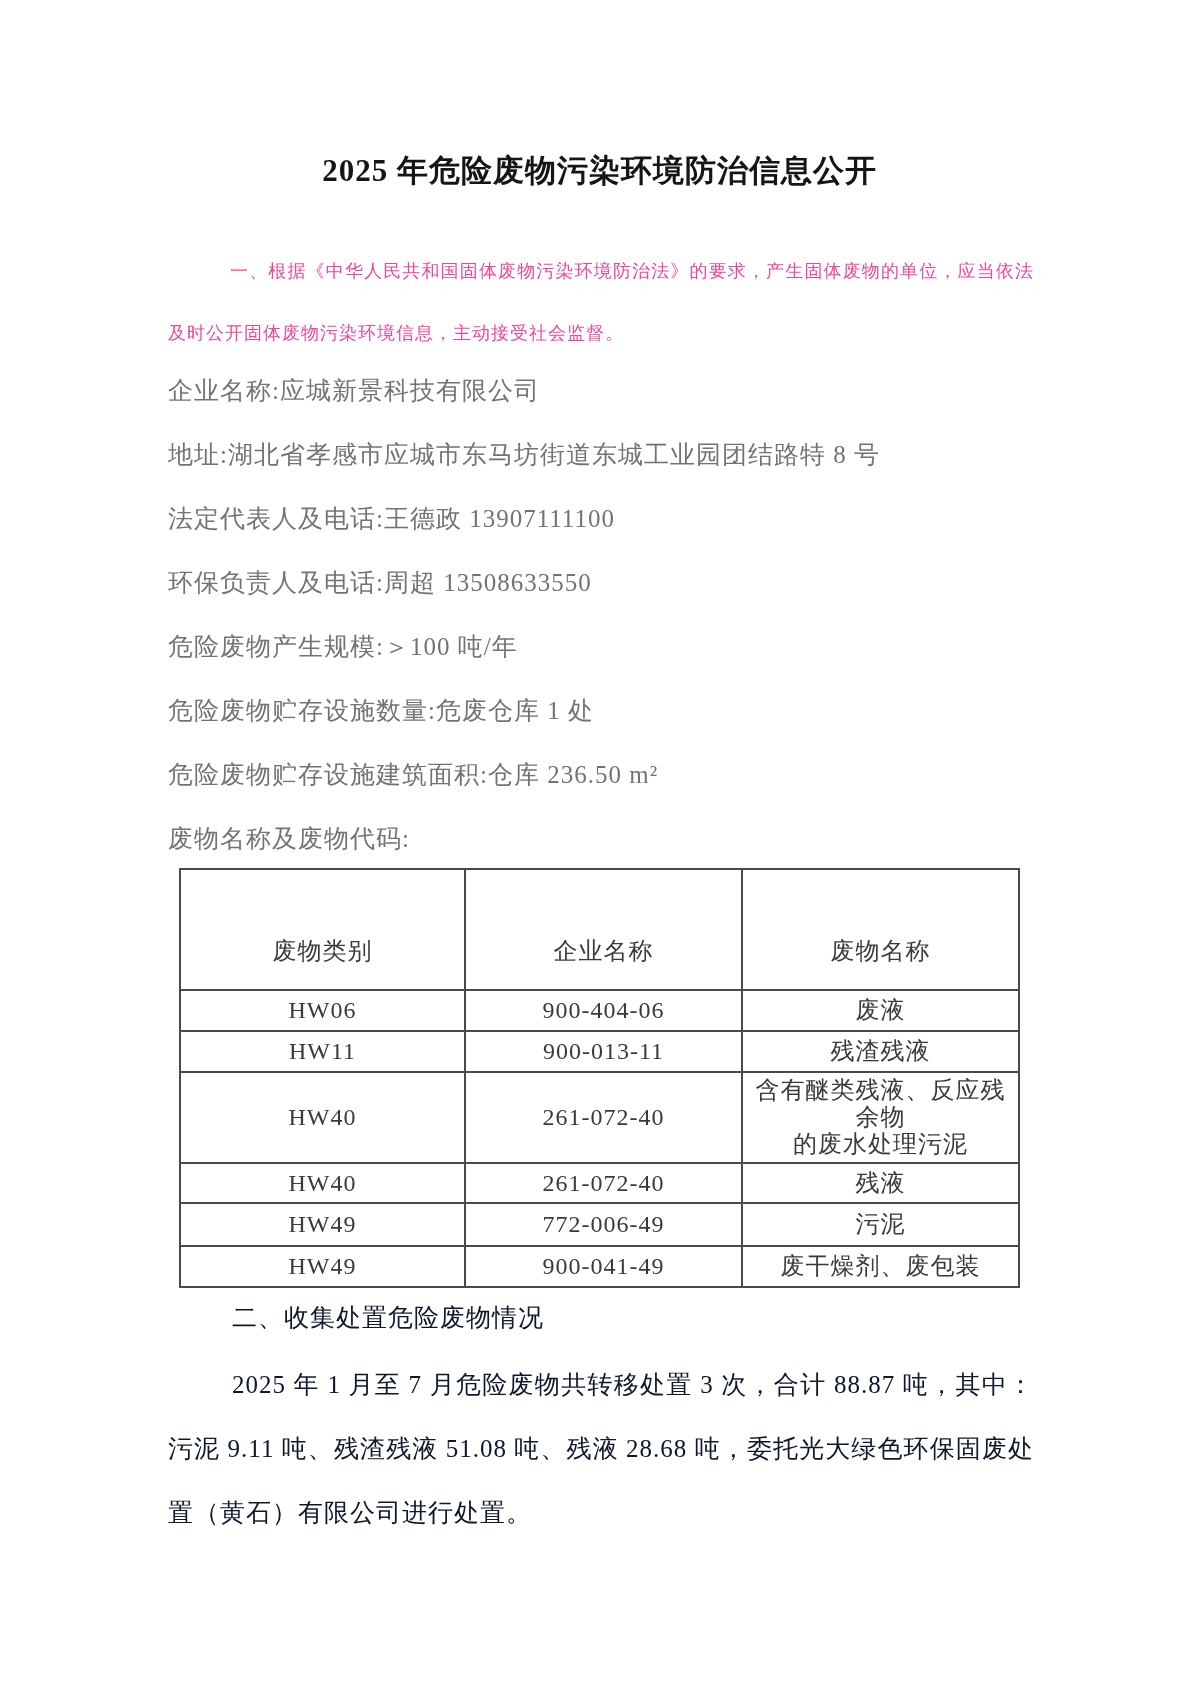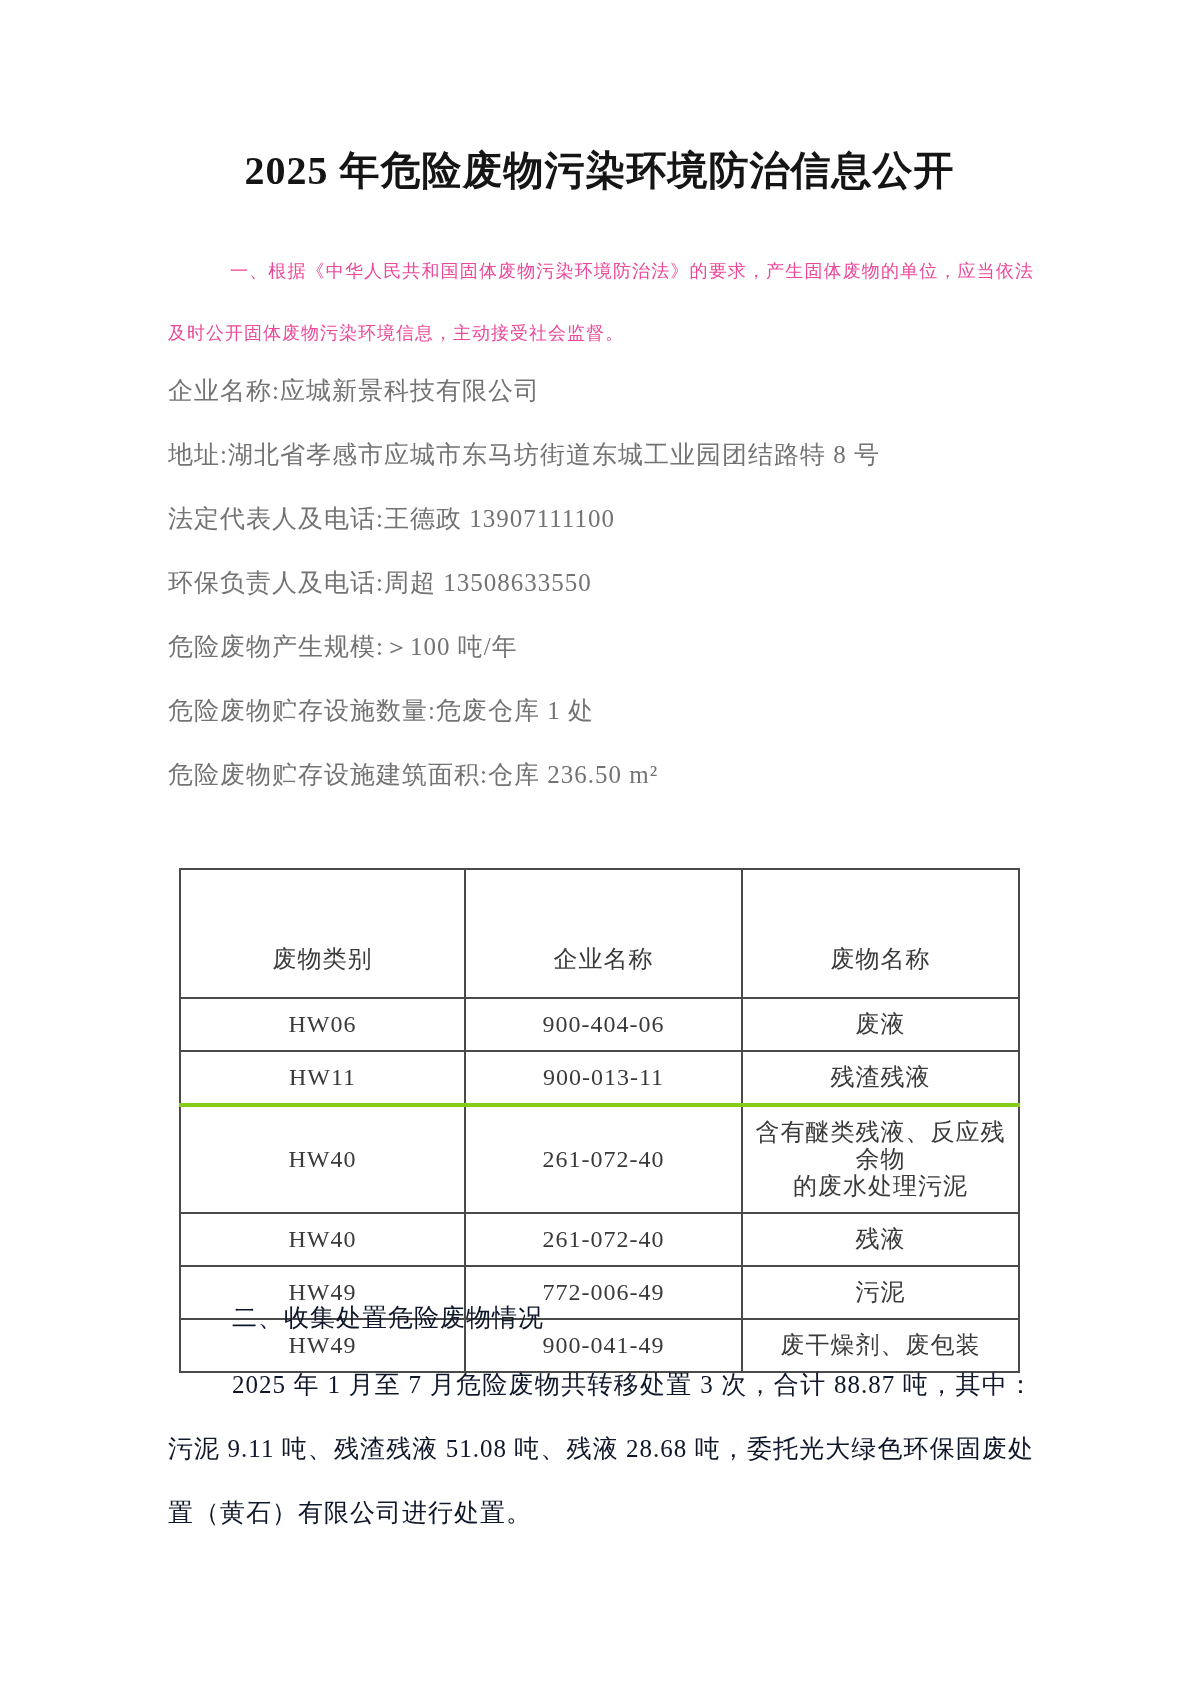--- a/index.html
+++ b/index.html
@@ -11,21 +11,21 @@
     font-family:"Liberation Serif","DejaVu Serif",serif;
     color:#262626;
     overflow:hidden;
   }
   .doc-title{
     position:absolute;
     top:150px;
     left:0;
     width:1199px;
     text-align:center;
-    font-size:40px;
+    font-size:31px;
     font-weight:700;
     letter-spacing:1px;
     color:#151515;
     line-height:42px;
   }
   .intro-para{
     position:absolute;
     left:168px;
     top:240px;
     width:866px;
@@ -59,36 +59,36 @@
     font-size:24px;
     color:#3a3a3a;
   }
   table.waste-table col.c1{width:285px;}
   table.waste-table col.c2{width:277px;}
   table.waste-table col.c3{width:277px;}
   table.waste-table th,
   table.waste-table td{
     border:2px solid #4a4a4a;
     text-align:center;
-    padding:12px 4px;
+    padding:4px 4px;
     letter-spacing:1px;
     font-weight:normal;
   }
   table.waste-table thead th{
     height:93px;
     vertical-align:bottom;
     padding-bottom:22px;
   }
   tr.row-0{height:41px;margin-left:16px;}
   tr.row-1{height:41px;}
   tr.row-2{height:53px;}
   tr.row-3{height:40px;}
   tr.row-4{height:43px;}
   tr.row-5{height:41px;}
-  tr.row-2 td{border-top:4px solid #84cc16;}
+  tr.row-2 td{border-top:1px solid #84cc16;}
   td.t-name{white-space:pre-line;line-height:27px;}
   .section2{
     position:absolute;
     left:168px;
     top:1286px;
     width:866px;
     color:#0f172a;
   }
   .section2-heading{
     font-size:25px;
@@ -116,20 +116,21 @@
   <div class="intro-para">一、根据《中华人民共和国固体废物污染环境防治法》的要求，产生固体废物的单位，应当依法及时公开固体废物污染环境信息，主动接受社会监督。</div>
 
   <div class="info-block">
     <div class="info-line">企业名称:应城新景科技有限公司</div>
     <div class="info-line">地址:湖北省孝感市应城市东马坊街道东城工业园团结路特 8 号</div>
     <div class="info-line">法定代表人及电话:王德政 13907111100</div>
     <div class="info-line">环保负责人及电话:周超 13508633550</div>
     <div class="info-line">危险废物产生规模:＞100 吨/年</div>
     <div class="info-line">危险废物贮存设施数量:危废仓库 1 处</div>
     <div class="info-line">危险废物贮存设施建筑面积:仓库 236.50 m²</div>
+    <div class="info-line">废物名称及废物代码:</div>
   </div>
 
   <table class="waste-table">
     <colgroup>
         <col class="c1">
         <col class="c2">
         <col class="c3">
       </colgroup>
     <thead>
       <tr>

